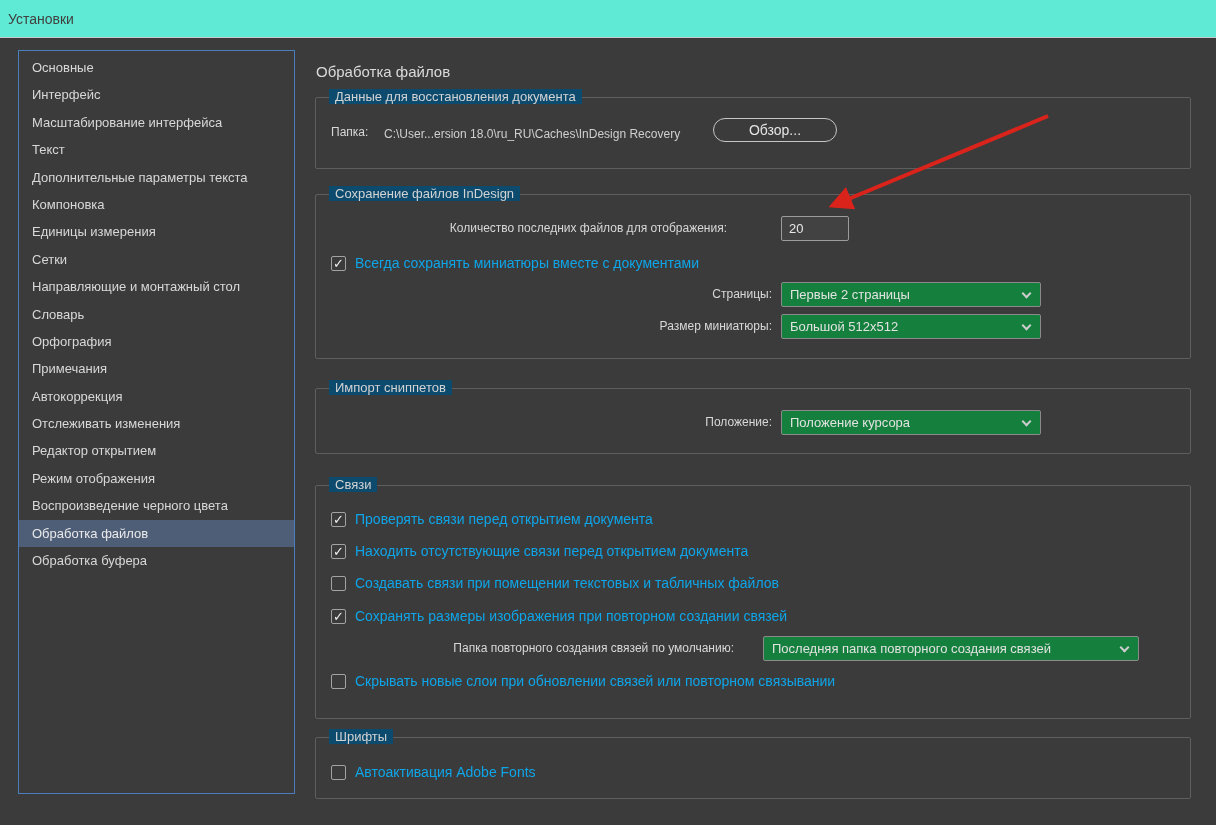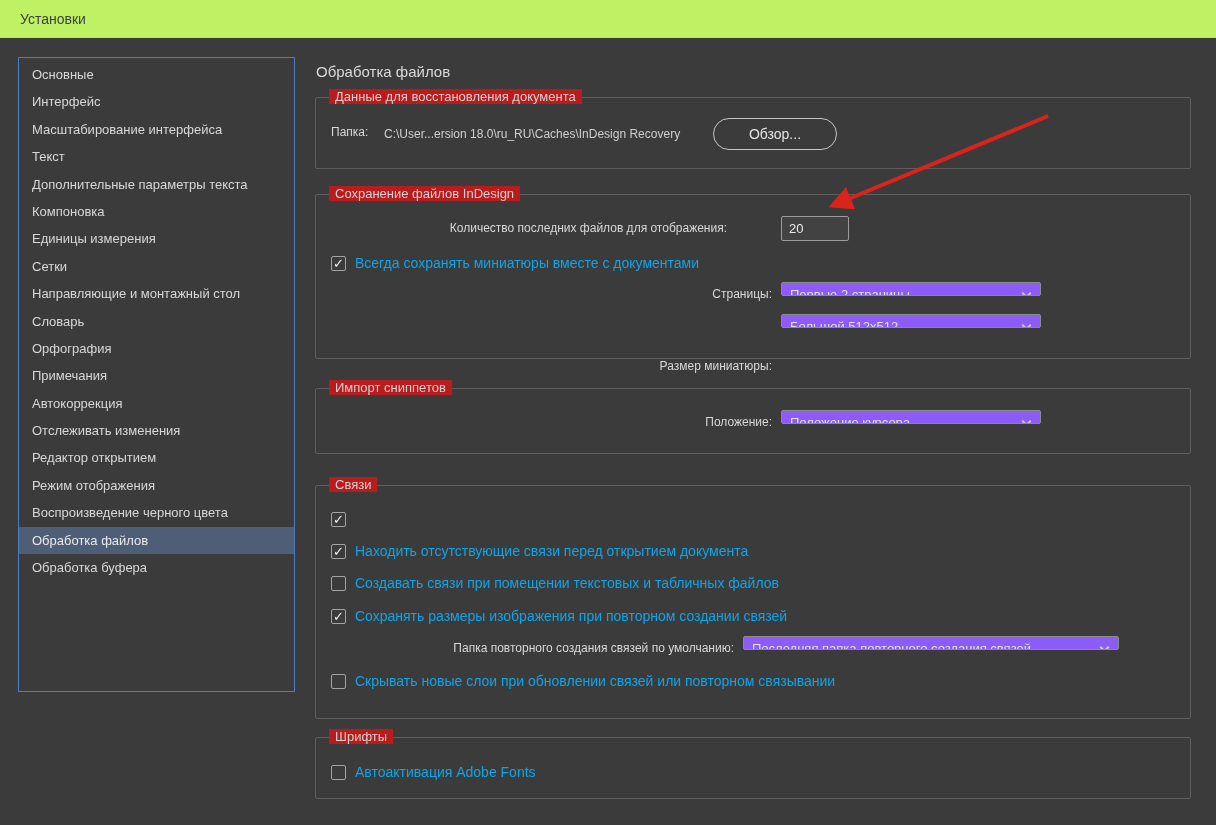--- a/index.html
+++ b/index.html
@@ -1,54 +1,54 @@
 <!DOCTYPE html>
 <html><head>
 <meta charset="utf-8">
 <style>
   * { box-sizing: border-box; margin: 0; padding: 0; }
   html,body { background:#2e2e2e; }
   body { font-family:"Liberation Sans", sans-serif; }
   .window { position:relative; width:1216px; height:825px; background:#3b3b3b; overflow:hidden; }
 
   
-  .titlebar { position:absolute; top:0; left:0; right:0; height:38px; background:#bef264;
-              border-bottom:1px solid #c9c9c9; display:flex; align-items:center; padding-left:20px; }
+  .titlebar { position:absolute; top:0; left:0; right:0; height:38px; background:#5eead4;
+              border-bottom:1px solid #c9c9c9; display:flex; align-items:center; padding-left:8px; }
   .titlebar-text { font-size:14px; color:#414141; }
 
   
   .content { position:absolute; top:39px; left:0; right:0; bottom:0; background:#3b3b3b; }
 
   
-  .sidebar { position:absolute; left:18px; top:18px; width:277px; height:635px;
+  .sidebar { position:absolute; left:18px; top:11px; width:277px; height:744px;
              border:1px solid #4a7ebf; padding-top:3px; overflow:hidden; }
   .sb-item { height:27.4px; line-height:27.4px; padding-left:13px; font-size:13px;
              color:#d8d8d8; white-space:nowrap; cursor:default; }
   .sb-item.selected { background:#4f5e77; color:#eaeaea; }
 
   
   .main { position:absolute; left:315px; top:0; width:877px; height:100%; }
   .page-title { position:absolute; top:24px; left:1px; font-size:15px; color:#dadada; }
 
   .group { position:absolute; left:0; width:876px; border:1px solid #5e5e5e; border-radius:2px; }
-  .group-title { position:absolute; top:-9px; left:13px; background:#b91c1c; padding:0 6px;
+  .group-title { position:absolute; top:-9px; left:13px; background:#0c4a6e; padding:0 6px;
                  font-size:13px; color:#d3d3d3; white-space:nowrap; }
 
   .label { position:absolute; font-size:12px; color:#d8d8d8; white-space:nowrap; }
   .path-text { position:absolute; font-size:12px; color:#cfcfcf; white-space:nowrap; }
 
-  .pill-btn { position:absolute; width:124px; height:32px; border:1px solid #c6c6c6; border-radius:16px;
+  .pill-btn { position:absolute; width:124px; height:24px; border:1px solid #c6c6c6; border-radius:16px;
               background:transparent; color:#e4e4e4; font-size:14px; font-family:"Liberation Sans",sans-serif;
               cursor:pointer; }
 
   .txt-input { position:absolute; width:68px; height:25px; background:#424242; border:1px solid #9c9c9c;
                border-radius:2px; color:#e8e8e8; font-size:13px; padding:0 7px;
                font-family:"Liberation Sans",sans-serif; outline:none;margin-left:47px; }
 
-  .dd { position:absolute; height:14px; background:#8b5cf6; border:1px solid #8a8a8a; border-radius:2px;
+  .dd { position:absolute; height:25px; background:#15803d; border:1px solid #8a8a8a; border-radius:2px;
         color:#e2e2e2; font-size:13px; line-height:23px; padding:0 26px 0 8px; white-space:nowrap;
         overflow:hidden; cursor:default; }
   .chev { position:absolute; right:10px; top:7px; width:7px; height:7px;
           border-right:2px solid #cdcdcd; border-bottom:2px solid #cdcdcd; transform:rotate(45deg); }
 
   .cb-row { position:absolute; left:15px; display:flex; align-items:center; height:18px; cursor:default; }
   .cb { display:inline-block; width:15px; height:15px; border:1px solid #a3a3a3; border-radius:2px;
         background:#3b3b3b; color:#efefef; font-size:13px; line-height:14px; text-align:center;
         flex:0 0 15px; }
   .cb-label { font-size:14px; color:#0ea5e9; margin-left:9px; white-space:nowrap; }
@@ -108,58 +108,59 @@
           <span class="cb checked">✓</span>
           <span class="cb-label">Всегда сохранять миниатюры вместе с документами</span>
         </div>
 
         <div class="label" style="right:418px; top:87px; line-height:25px;">Страницы:</div>
         <div class="dd" style="left:465px; top:87px; width:260px;">
           <span>Первые 2 страницы</span>
           <span class="chev"></span>
         </div>
 
-        <div class="label" style="right:418px; top:119px; line-height:25px;margin-top:40px;">Размер миниатюры:</div>
+        <div class="label" style="right:418px; top:119px; line-height:25px;">Размер миниатюры:</div>
         <div class="dd" style="left:465px; top:119px; width:260px;">
           <span>Большой 512x512</span>
           <span class="chev"></span>
         </div>
       </div>
 
       <div class="group" style="top:349px; height:66px;">
         <div class="group-title">Импорт сниппетов</div>
         <div class="label" style="right:418px; top:21px; line-height:25px;">Положение:</div>
         <div class="dd" style="left:465px; top:21px; width:260px;">
           <span>Положение курсора</span>
           <span class="chev"></span>
         </div>
       </div>
 
       <div class="group" style="top:446px; height:234px;">
         <div class="group-title">Связи</div>
         <div>
             <div class="cb-row" style="top: 24px;">
               <span class="cb checked">✓</span>
+              <span class="cb-label">Проверять связи перед открытием документа</span>
             </div>
             <div class="cb-row" style="top: 56px;">
               <span class="cb checked">✓</span>
               <span class="cb-label">Находить отсутствующие связи перед открытием документа</span>
             </div>
             <div class="cb-row" style="top: 88px;">
               <span class="cb"></span>
               <span class="cb-label">Создавать связи при помещении текстовых и табличных файлов</span>
             </div>
             <div class="cb-row" style="top: 121px;">
               <span class="cb checked">✓</span>
               <span class="cb-label">Сохранять размеры изображения при повторном создании связей</span>
             </div>
           </div>
 
         <div class="label" style="right:456px; top:150px; line-height:25px;">Папка повторного создания связей по умолчанию:</div>
-        <div class="dd" style="left:427px; top:150px; width:376px;">
+        <div class="dd" style="left:447px; top:150px; width:376px;">
           <span>Последняя папка повторного создания связей</span>
           <span class="chev"></span>
         </div>
 
         <div class="cb-row" style="top:186px;text-align:center;">
           <span class="cb"></span>
           <span class="cb-label">Скрывать новые слои при обновлении связей или повторном связывании</span>
         </div>
       </div>
 

